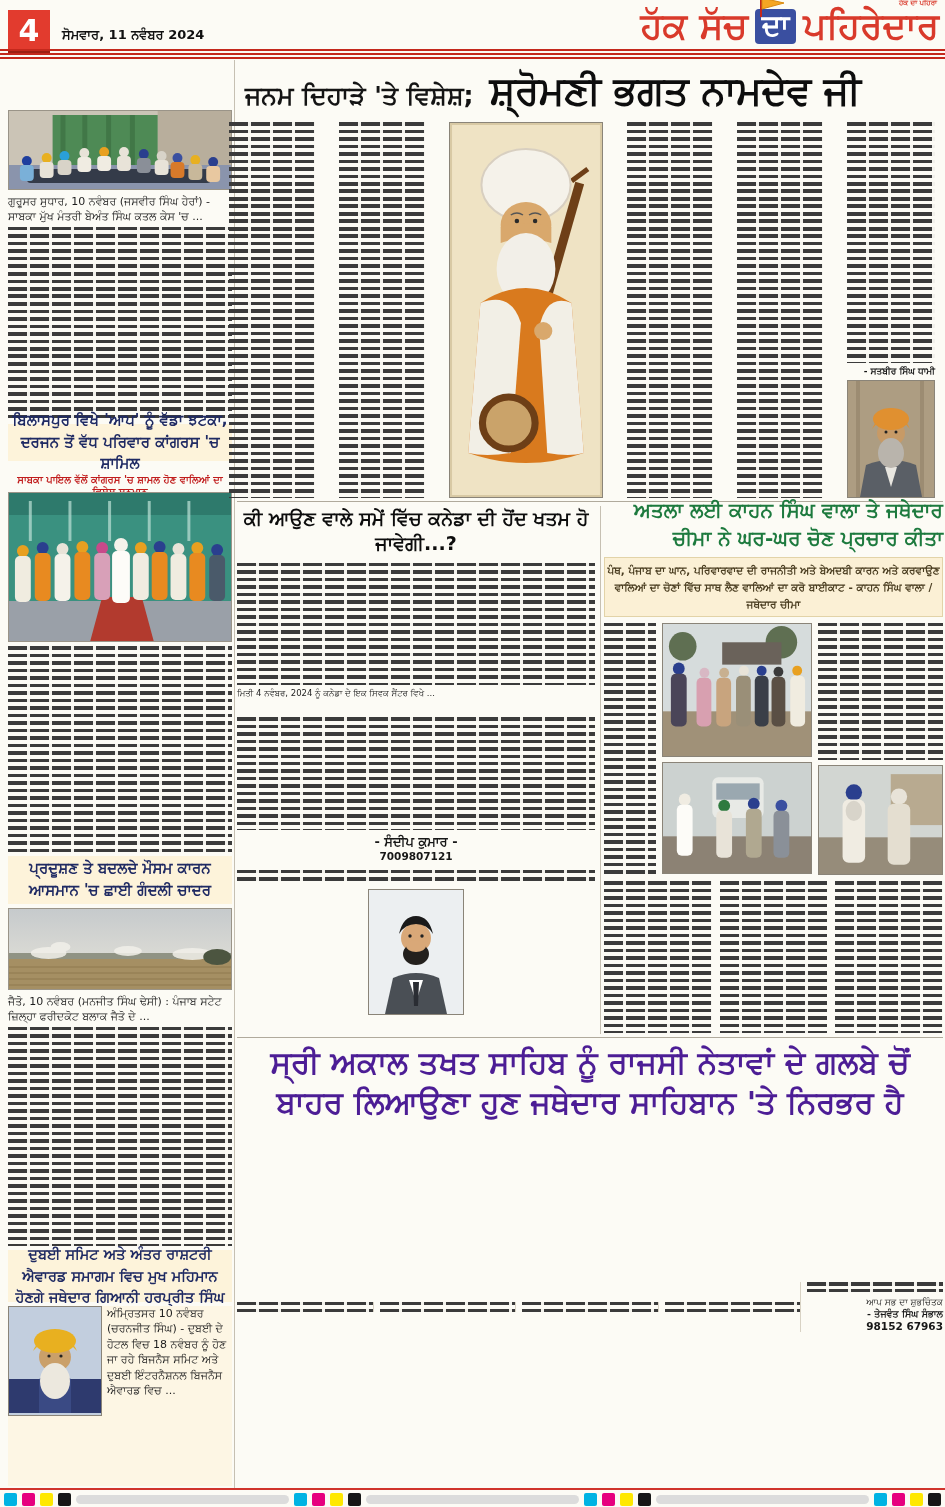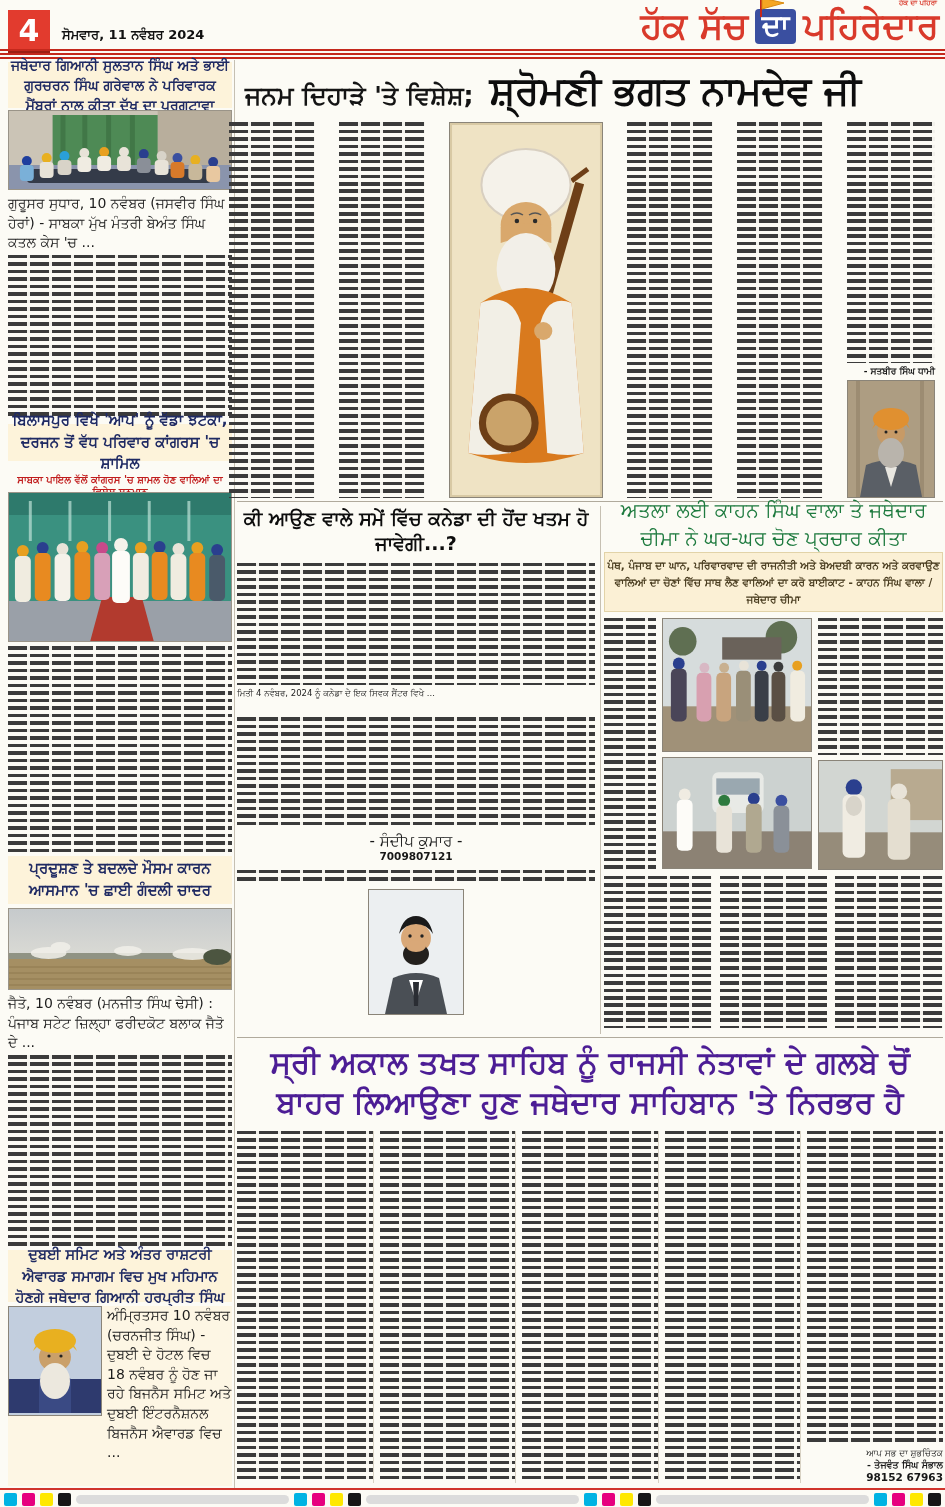--- a/index.html
+++ b/index.html
@@ -19,21 +19,21 @@
   .rules{position:absolute;left:0;top:49px;width:945px;height:11px;
          background:repeating-linear-gradient(180deg,#c4281c 0 2px,transparent 2px 4px);}
 
   
   .lhead{position:absolute;left:8px;width:224px;background:#fdf3da;color:#1f2a63;font-weight:bold;
          text-align:center;display:flex;align-items:center;justify-content:center;line-height:1.45;}
   .subred{position:absolute;left:8px;width:224px;color:#c11d1d;font-weight:bold;font-size:10px;text-align:center;}
   .photo{position:absolute;left:8px;width:224px;border:1px solid #9a9488;box-sizing:border-box;background:#ddd;}
   .photo svg{display:block;width:100%;height:100%;}
   .body-block{position:absolute;left:8px;width:224px;display:flex;flex-direction:column;}
-  .lead{font-size:14px;line-height:1.4;color:#1d1d1d;margin:0 0 2px 0;}
+  .lead{font-size:11px;line-height:1.4;color:#1d1d1d;margin:0 0 2px 0;}
   .greek{flex:1;min-height:10px;
      background-image:
        repeating-linear-gradient(90deg,transparent 0 19px, rgba(252,251,245,.95) 19px 22px),
        repeating-linear-gradient(180deg,#3b3b3b 0 3.5px, transparent 3.5px 7.5px);}
   .vrule{position:absolute;width:1px;background:#c6c0b2;}
   .hrule{position:absolute;height:1px;background:#b0aa9c;}
 
   
   .nam-title-row{position:absolute;left:245px;top:60px;width:698px;height:54px;display:flex;align-items:flex-end;gap:16px;}
   .nam-kicker{font-size:25px;font-weight:800;color:#141414;padding-bottom:3px;white-space:nowrap;}
@@ -45,43 +45,43 @@
   .nam-byline{font-size:9px;font-weight:bold;text-align:right;margin:3px 0;color:#111;}
   .nam-portrait{width:86px;height:116px;border:1px solid #8a8478;align-self:flex-end;background:#b3a388;}
   .nam-portrait svg{display:block;width:100%;height:100%;}
 
   
   .can{position:absolute;left:237px;top:506px;width:358px;}
   .can-head{font-size:19px;font-weight:800;text-align:center;color:#0d0d0d;line-height:1.3;}
   .can-cols{display:flex;gap:8px;height:452px;margin-top:8px;flex-direction:column;}
   .can-col{flex:1;display:flex;flex-direction:column;}
   .can-note{font-size:8.5px;line-height:1.4;color:#1d1d1d;margin-top:3px;}
-  .can-author{font-size:15px;font-weight:normal;text-align:center;margin-top:4px;}
+  .can-author{font-size:13px;font-weight:bold;text-align:center;margin-top:4px;}
   .can-phone{font-size:10.5px;font-weight:bold;text-align:center;}
   .can-portrait{width:94px;height:124px;border:1px solid #8a8478;align-self:center;margin-top:4px;background:#eceff1;}
   .can-portrait svg{display:block;width:100%;height:100%;}
 
   
   .che{position:absolute;left:604px;top:496px;width:339px;}
-  .che-head{font-size:20px;font-weight:400;text-align:center;color:#1d7a3e;line-height:1.4;}
+  .che-head{font-size:20px;font-weight:700;text-align:right;color:#1d7a3e;line-height:1.4;}
   .che-sub{background:#fbf0d5;border:1px solid #e2d3a8;color:#4a3d20;font-size:10.5px;font-weight:bold;
-           text-align:center;line-height:1.6;padding:4px 0;}
+           text-align:center;line-height:1.6;padding:4px 0;margin-top:5px;}
   .che-zone{display:flex;gap:6px;margin-top:6px;height:252px;}
   .che-left{width:52px;flex:none;display:flex;flex-direction:column;}
   .che-mid{width:150px;flex:none;display:flex;flex-direction:column;gap:5px;}
   .che-right{flex:1;display:flex;flex-direction:column;gap:5px;}
   .che-ph{border:1px solid #8a8478;background:#ccc;}
   .che-ph svg{display:block;width:100%;height:100%;}
   .che-bottom{height:152px;margin-top:6px;display:flex;gap:8px;}
   .che-bottom .greek{flex:1;}
 
   
   .akal{position:absolute;left:237px;top:1042px;width:706px;}
   .akal-head{font-size:31px;font-weight:900;text-align:center;color:#4c1d95;line-height:1.3;}
-  .akal-cols{display:flex;gap:0;height:352px;margin-top:8px;}
+  .akal-cols{display:flex;gap:0;height:352px;margin-top:8px;align-items:center;}
   .akal-col{flex:1;display:flex;flex-direction:column;border-left:1px solid #d8d2c4;padding-left:6px;}
   .akal-col:first-child{border-left:none;padding-left:0;}
   .akal-sign{margin-top:5px;text-align:right;}
   .akal-sign .s1{font-size:9px;color:#222;}
   .akal-sign .s2{font-size:9.5px;font-weight:bold;}
   .akal-sign .s3{font-size:10.5px;font-weight:bold;}
 
   
   .foot-rule{position:absolute;left:0;top:1488px;width:945px;height:2px;background:#d0342c;}
   .marks{position:absolute;left:0;top:1492px;width:945px;height:15px;display:flex;align-items:center;gap:5px;padding:0 4px;box-sizing:border-box;}
@@ -110,21 +110,20 @@
     <span>ਪਹਿਰੇਦਾਰ</span>
     <span class="m-tag">ਹੱਕ ਦਾ ਪਹਿਰਾ</span>
   </div>
   <div class="rules"></div>
 
   <div class="vrule" style="left:234px;top:60px;height:1428px;"></div>
   <div class="hrule" style="left:237px;top:501px;width:706px;"></div>
   <div class="vrule" style="left:600px;top:506px;height:528px;"></div>
   <div class="hrule" style="left:237px;top:1037px;width:706px;"></div>
 
-  <div class="lhead" style="top:62px;height:46px;font-size:14px;">ਜਥੇਦਾਰ ਗਿਆਨੀ ਸੁਲਤਾਨ ਸਿੰਘ ਅਤੇ ਭਾਈ ਗੁਰਚਰਨ ਸਿੰਘ ਗਰੇਵਾਲ ਨੇ ਪਰਿਵਾਰਕ ਮੈਂਬਰਾਂ ਨਾਲ ਕੀਤਾ ਦੁੱਖ ਦਾ ਪ੍ਰਗਟਾਵਾ</div>
   <div class="photo" style="top:110px;height:80px;">
     <svg viewBox="0 0 224 78" preserveAspectRatio="none">
       <rect width="224" height="78" fill="#cbc4b6"></rect>
       <rect x="150" width="74" height="60" fill="#b8ae9c"></rect>
       <rect x="44" y="4" width="106" height="50" fill="#4e8a55"></rect>
       <rect x="52" y="4" width="5" height="50" fill="#417747"></rect>
       <rect x="74" y="4" width="5" height="50" fill="#417747"></rect>
       <rect x="98" y="4" width="5" height="50" fill="#417747"></rect>
       <rect x="122" y="4" width="5" height="50" fill="#417747"></rect>
       <rect y="54" width="224" height="24" fill="#8a94ac"></rect>

